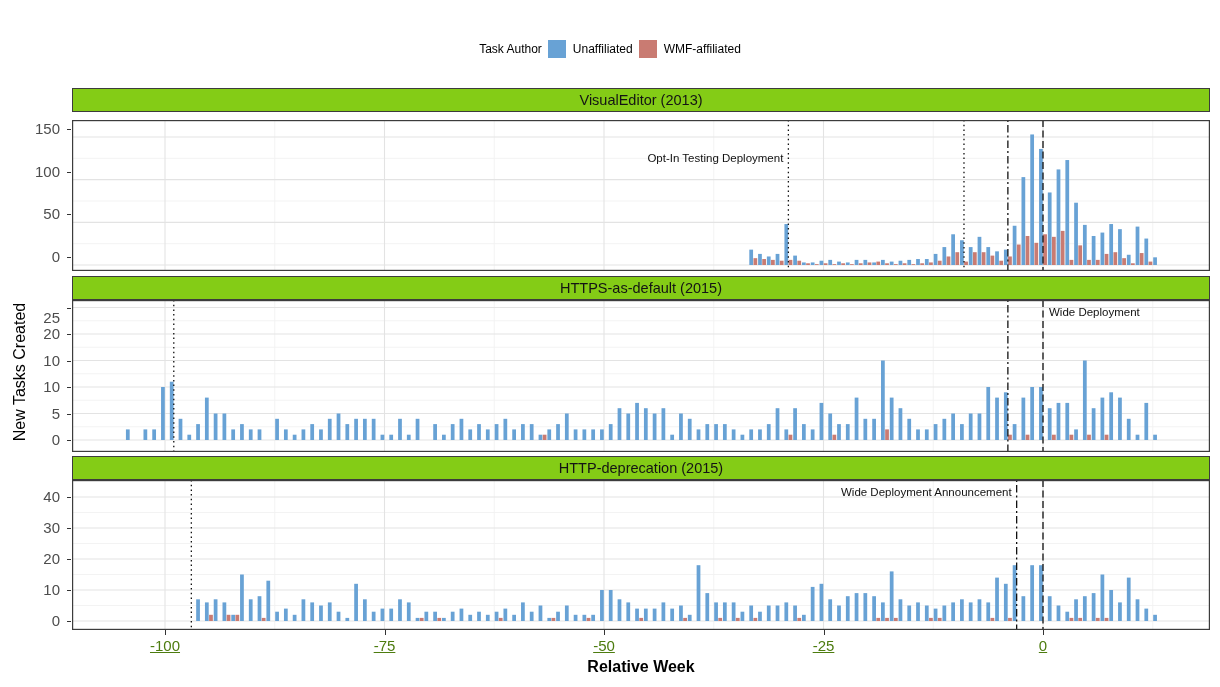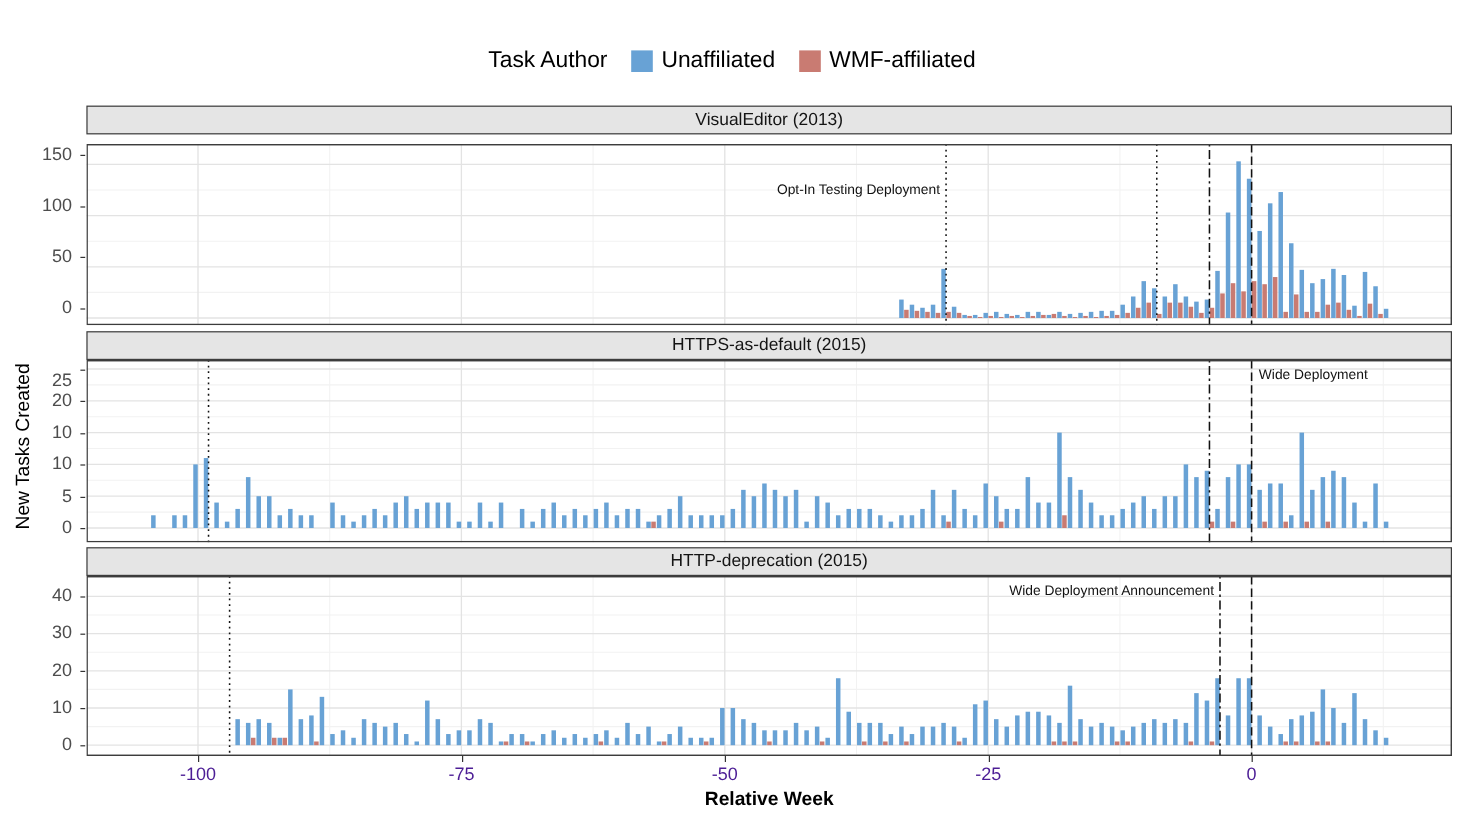--- a/index.html
+++ b/index.html
@@ -1,34 +1,34 @@
 <!DOCTYPE html>
 <html><head>
 <meta charset="utf-8">
 <style>
   html,body{margin:0;padding:0;background:#fff;}
   .fig{position:relative;width:1220px;height:687px;background:#fff;
        font-family:"Liberation Sans", sans-serif;overflow:hidden;}
   .title{position:absolute;left:75px;top:6px;font-size:18px;font-weight:bold;color:#000;margin:0;}
   .legend{position:absolute;left:0;top:40px;width:100%;display:flex;justify-content:center;
-          align-items:center;gap:20px;font-size:19px;color:#000;}
+          align-items:center;gap:6px;font-size:12px;color:#000;}
   .legend .lg-item{display:flex;align-items:center;gap:7px;}
   .lg-swatch{width:18px;height:18px;display:inline-block;}
-  .strip{position:absolute;left:72px;width:1138px;height:24px;background:#e5e5e5;
+  .strip{position:absolute;left:72px;width:1138px;height:24px;background:#84cc16;
          border:1px solid #3C3C3C;box-sizing:border-box;display:flex;align-items:center;
          justify-content:center;font-size:14.5px;color:#141414;}
   .panel{position:absolute;left:72px;width:1138px;background:#fff;}
   .panel svg{display:block;}
   .y-title{position:absolute;left:-80px;top:363px;width:200px;text-align:center;
            transform:rotate(-90deg);font-size:16px;color:#000;}
   .x-title{position:absolute;left:72px;width:1138px;top:658px;text-align:center;font-size:16px;color:#000;font-weight:bold;}
   .ytick{position:absolute;right:12px;width:52px;text-align:right;font-size:15px;color:#4D4D4D;}
   .ytickmark{position:absolute;left:67px;width:4px;height:1px;background:#333;}
   .xtickmark{position:absolute;top:630px;width:1px;height:5px;background:#333;}
-  .xtlabel{position:absolute;top:637px;transform:translateX(-50%);font-size:15px;color:#4c1d95;}
+  .xtlabel{position:absolute;top:637px;transform:translateX(-50%);font-size:15px;color:#4d7c0f;text-decoration:underline;}
   .gutter{position:absolute;left:0;top:0;width:72px;height:660px;}
 </style>
 </head>
 <body>
 
 <div class="fig">
 
   <div class="legend">
     <span>Task Author</span>
     <span class="lg-item">

